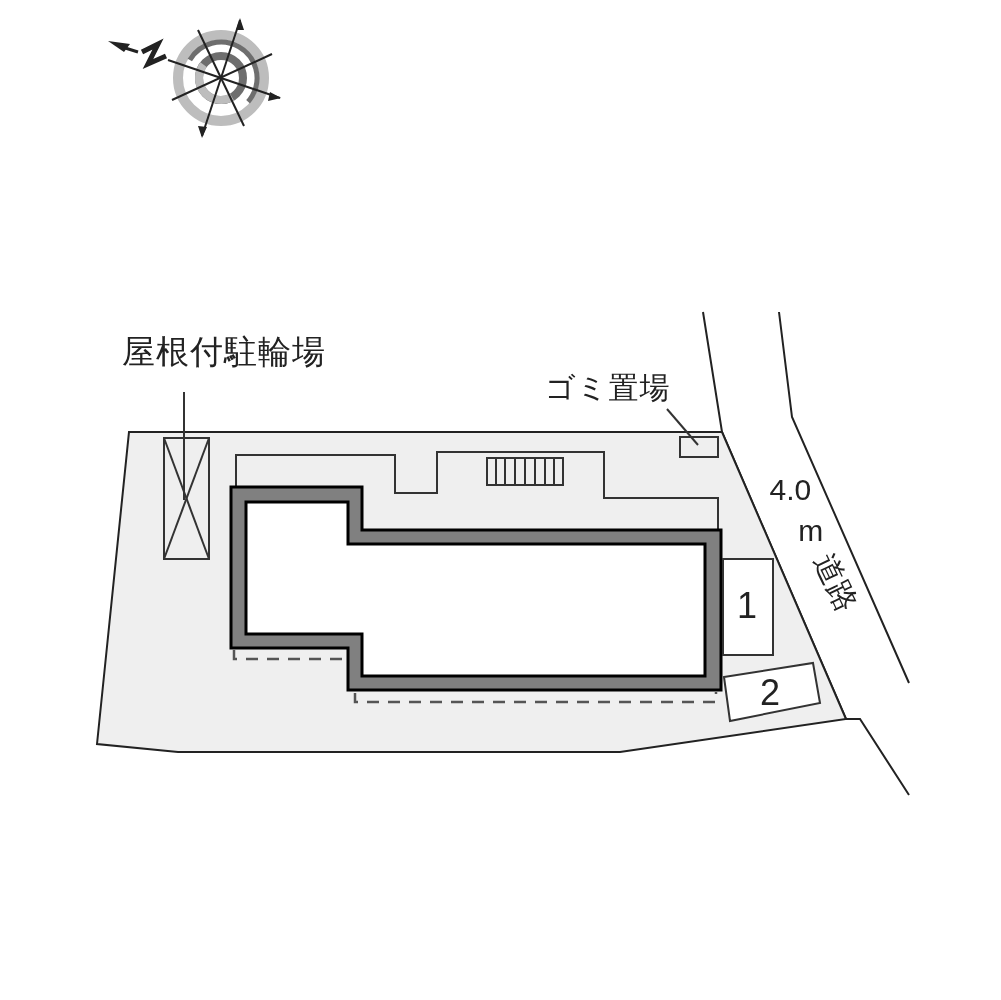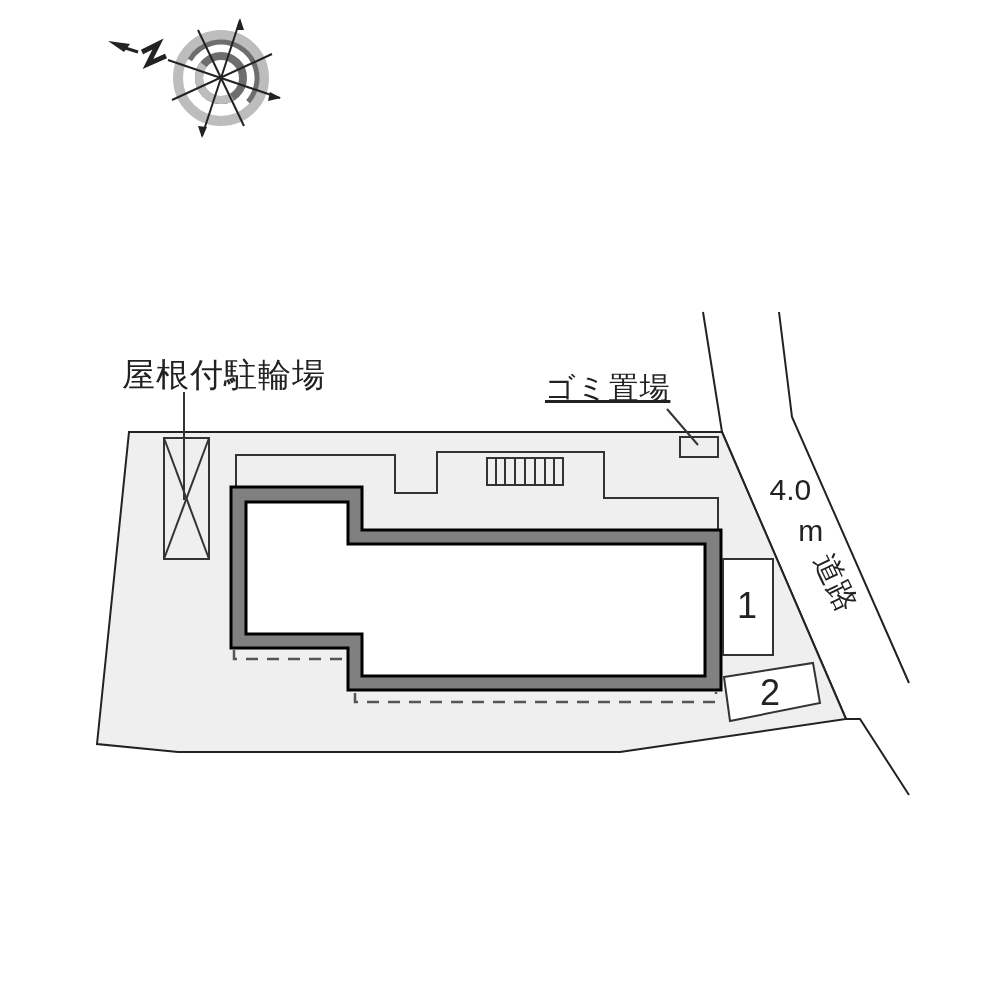--- a/index.html
+++ b/index.html
@@ -1,21 +1,21 @@
 <!DOCTYPE html>
 <html><head>
 <meta charset="utf-8">
 <style>
   html, body { margin:0; padding:0; background:#ffffff; }
   body { width:1001px; height:1000px; position:relative; overflow:hidden;
          font-family:"DejaVu Sans", sans-serif; }
   svg { position:absolute; left:0; top:0; }
   .lbl { position:absolute; color:#222; white-space:nowrap; }
-  #lbl-bike { left:122px; top:353px; font-size:33px; letter-spacing:1px; }
-  #lbl-trash { left:545px; top:368px; font-size:30px; letter-spacing:1px;text-decoration:underline; }
+  #lbl-bike { left:122px; top:330px; font-size:33px; letter-spacing:1px; }
+  #lbl-trash { left:545px; top:368px; font-size:30px; letter-spacing:1px; }
   .road-lbl { position:absolute; left:735px; top:520px; width:160px; height:40px;
               transform:rotate(64deg); transform-origin:center; font-size:30px; color:#222;
               display:flex; align-items:center; justify-content:center; gap:14px; }
   .pnum { position:absolute; font-size:36px; color:#222; font-family:"Liberation Sans", sans-serif; }
 </style>
 </head>
 <body>
 
 <svg width="1001" height="1000" viewBox="0 0 1001 1000">
 

